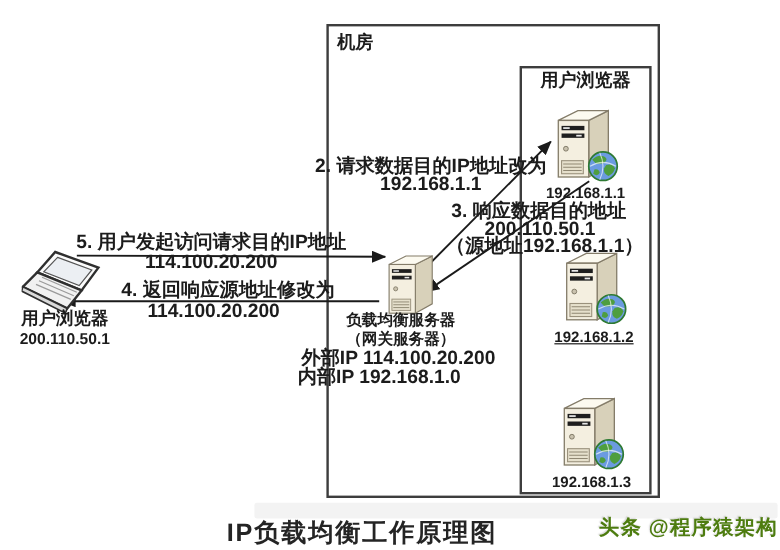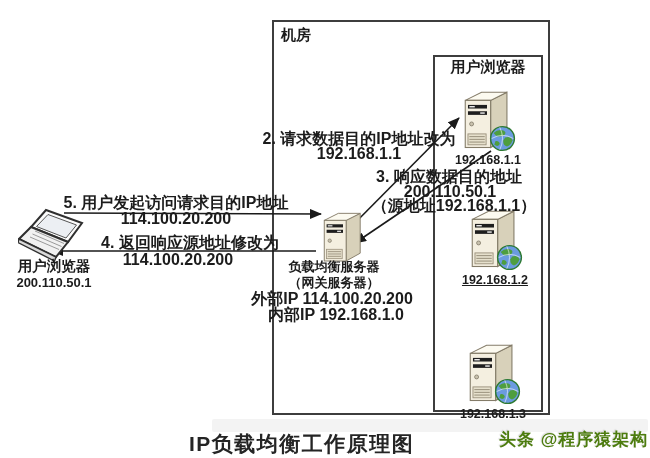--- a/index.html
+++ b/index.html
@@ -91,37 +91,37 @@
   <div class="lbl" style="left:54px;top:276px;font-size:13px;">200.110.50.1</div>
 
   <div class="node" style="left:303px;top:205px;width:80px;height:62px;text-align:center;">
     <svg width="50" height="62">
         <use href="#srv"></use>
       </svg>
   </div>
   <div class="lbl" style="left:334px;top:259px;font-size:13px;line-height:16px;">负载均衡服务器</div>
   <div class="lbl" style="left:334px;top:275px;font-size:13px;line-height:16px;">（网关服务器）</div>
   <div class="lbl" style="left:332px;top:291px;line-height:16px;">外部IP 114.100.20.200</div>
-  <div class="lbl" style="left:336px;top:307px;line-height:16px;">内部IP 192.168.1.0</div>
+  <div class="lbl" style="left:316px;top:307px;line-height:16px;">内部IP 192.168.1.0</div>
 
   <div class="node" style="left:433px;top:84px;width:110px;text-align:center;">
     <svg width="64" height="70">
       <use href="#srv" x="2" y="0" width="58" height="69"></use>
         <use href="#glb" x="33" y="41" width="27" height="27"></use>
     </svg>
     <div class="node-ip" style="margin-top:-5px;">192.168.1.1</div>
   </div>
   <div class="node" style="left:433px;top:203px;width:124px;text-align:center;text-decoration:underline;">
     <svg width="64" height="70">
       <use href="#srv" x="2" y="0" width="58" height="69"></use>
         <use href="#glb" x="33" y="41" width="27" height="27"></use>
     </svg>
     <div class="node-ip" style="margin-top:-4px;">192.168.1.2</div>
   </div>
-  <div class="node" style="left:433px;top:337px;width:120px;text-align:center;">
+  <div class="node" style="left:433px;top:324px;width:120px;text-align:center;">
     <svg width="64" height="70">
       <use href="#srv" x="2" y="0" width="58" height="69"></use>
         <use href="#glb" x="33" y="41" width="27" height="27"></use>
     </svg>
     <div class="node-ip" style="margin-top:-4px;">192.168.1.3</div>
   </div>
 
   <div class="lbl" style="left:176px;top:196px;">5. 用户发起访问请求目的IP地址</div>
   <div class="lbl" style="left:176px;top:212px;">114.100.20.200</div>
 

